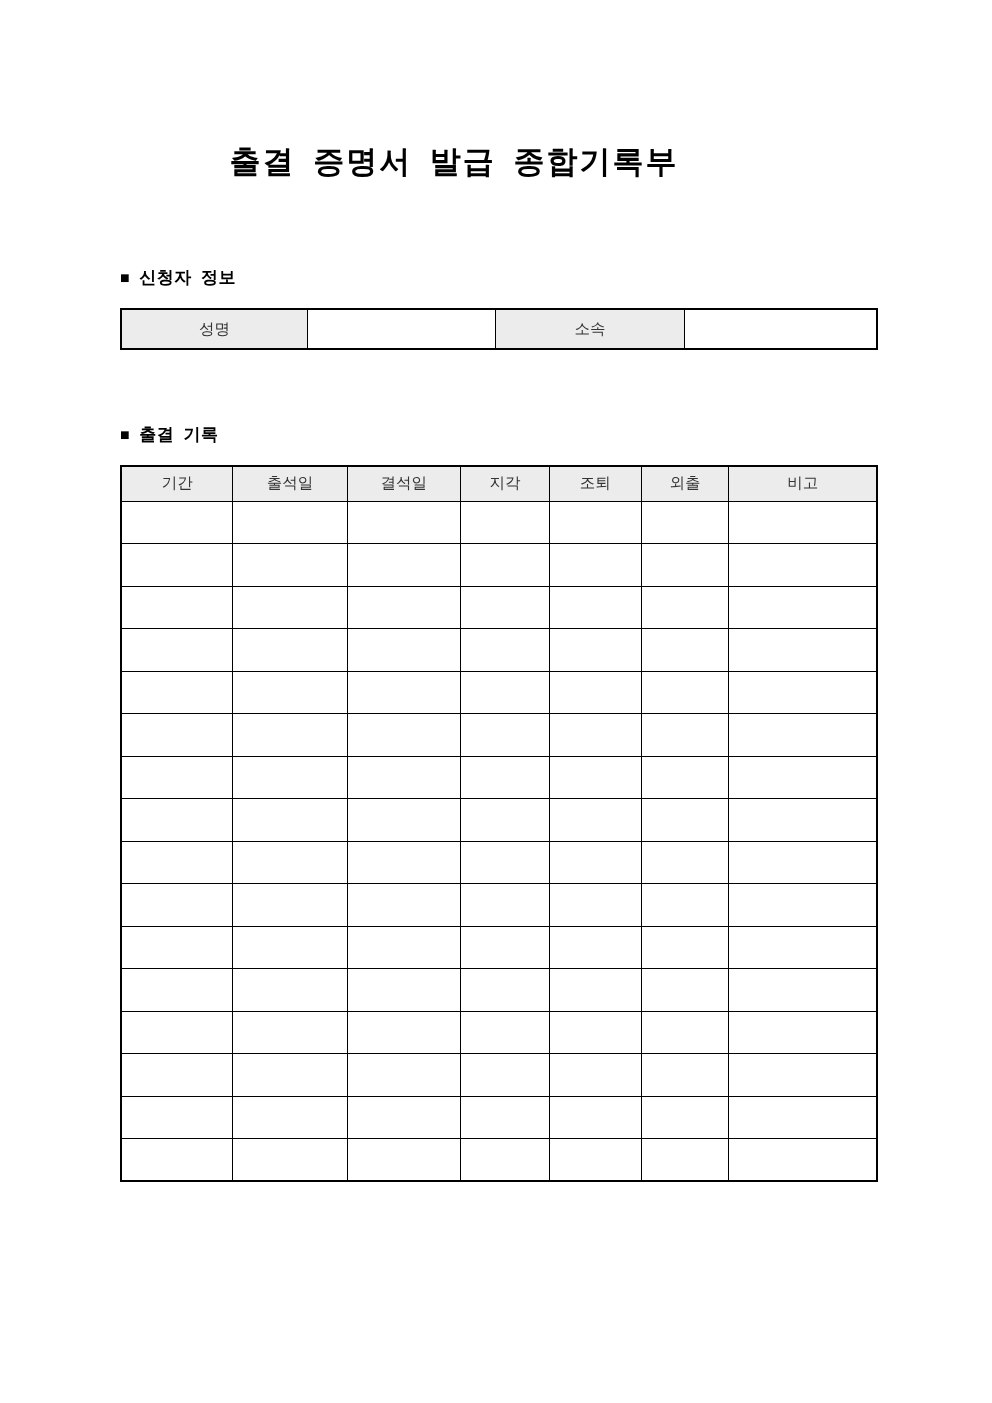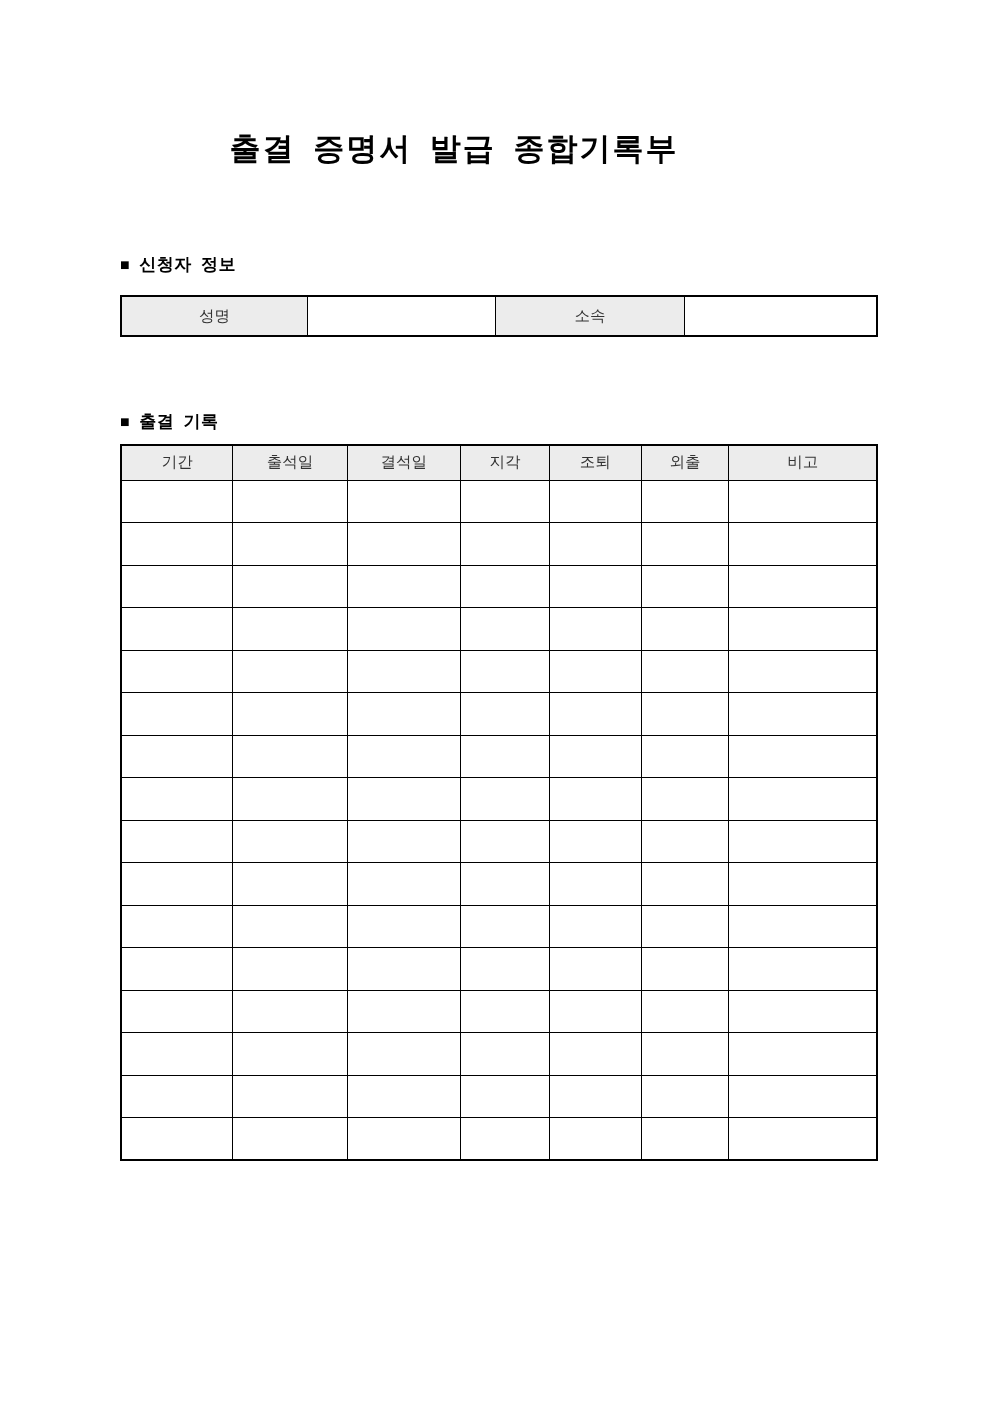--- a/index.html
+++ b/index.html
@@ -13,21 +13,21 @@
   }
   .page {
     width: 992px;
     height: 1403px;
     background: #ffffff;
     position: relative;
   }
   .content {
     position: absolute;
     left: 120px;
-    top: 0;
+    top: 13px;
     width: 668px;
   }
   .doc-title {
     margin-top: 128px;
     text-align: center;
     font-size: 31px;
     font-weight: bold;
     letter-spacing: 2px;
     word-spacing: 7px;
     color: #000000;
@@ -67,21 +67,21 @@
     vertical-align: middle;
     overflow: hidden;
     white-space: nowrap;
   }
   .label-cell, .head-cell { background: #ececec; }
   .value-cell, .body-cell { background: #ffffff; }
 
   .applicant-table { margin-top: 19px; }
   .applicant-table td { height: 40px; }
 
-  .attendance-table { margin-top: 11px; }
+  .attendance-table { margin-top: 19px; }
   .attendance-table .head-row td { height: 35px; }
   .attendance-table .body-row td { height: 42.5px; }
 </style>
 </head>
 <body>
 
 <div class="page">
   <div class="content">
 
     <h1 class="doc-title">출결 증명서 발급 종합기록부</h1>

